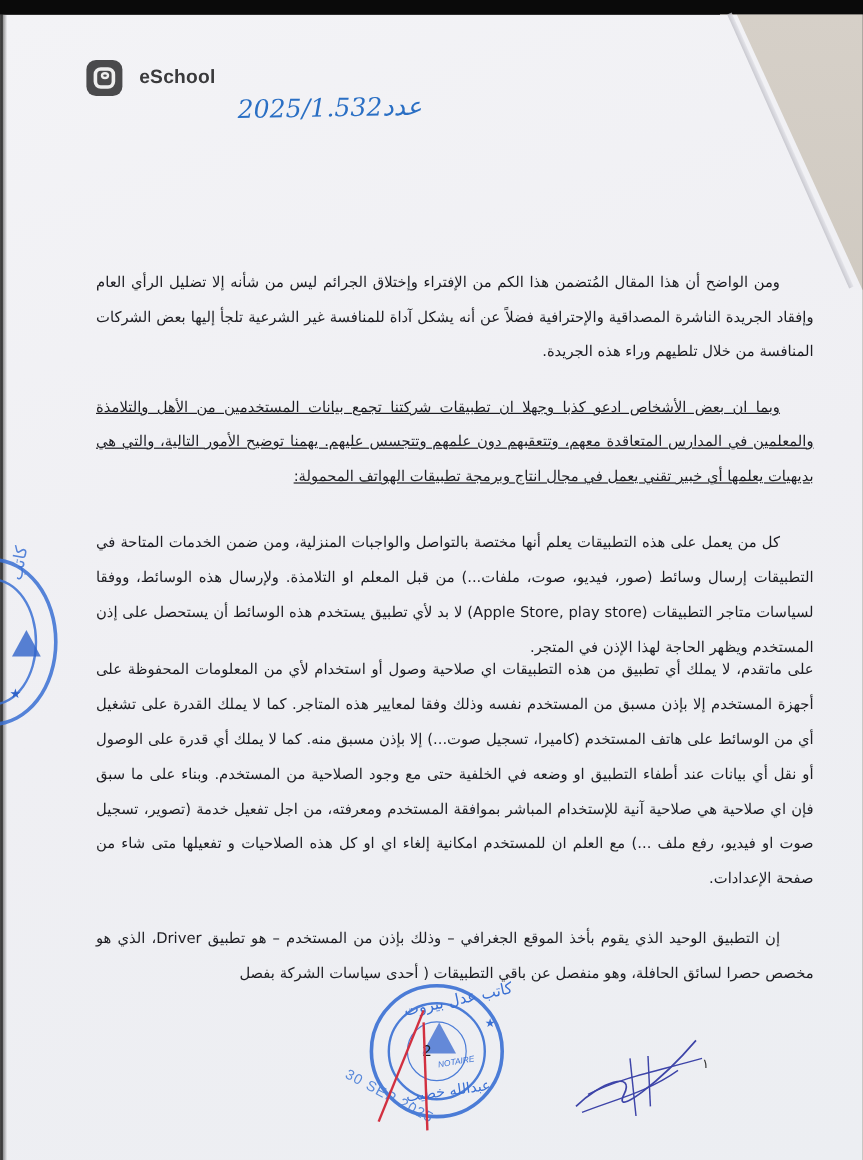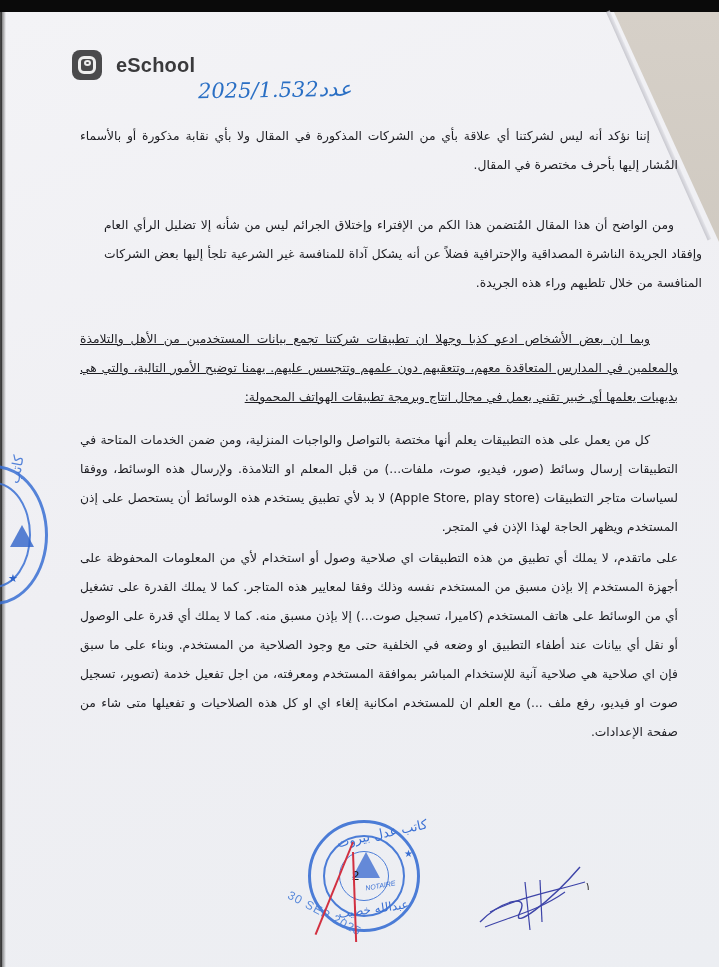--- a/index.html
+++ b/index.html
@@ -41,42 +41,42 @@
     }
     .logo-icon::before {
       content: ""; position: absolute; left: 6px; top: 6px; width: 18px; height: 18px;
       border-radius: 6px; border: 3px solid #eeeeee; box-sizing: border-box;
     }
     .logo-icon::after {
       content: ""; position: absolute; left: 12px; top: 10px; width: 7px; height: 6px;
       border-radius: 50%; border: 2.5px solid #eeeeee; box-sizing: border-box;
     }
     .logo-text {
-      font-family: "Liberation Sans", sans-serif; font-weight: bold; font-size: 20px;
+      font-family: "Liberation Sans", sans-serif; font-weight: bold; font-size: 16px;
       color: #3a3a3c; letter-spacing: .2px;
     }
 
     .ref-number {
       position: absolute; left: 198px; top: 78px;
       font-family: "DejaVu Serif", serif; font-style: italic;
       font-size: 21px; color: #2a6fc4; letter-spacing: -0.5px;
       transform: rotate(-1deg);
     }
 
     .body-text {
       position: absolute; left: 80px; width: 598px;
       direction: rtl; text-align: justify;
       font-family: "DejaVu Sans", sans-serif; font-size: 12.3px;
       line-height: 29px; color: #1d1d22;
     }
     .para { text-align-last: right; }
     .p1 { top: 122px; }
-    .p2 { top: 211px; margin-left: 24px; }
+    .p2 { top: 221px; }
     .p3 { top: 325px; text-decoration: underline; }
-    .p4 { top: 426px; }
+    .p4 { top: 438px; }
     .p5 { top: 544px; }
     .p6 { top: 768px; }
     .indent { display: inline-block; width: 28px; }
 
     .stamp-left {
       position: absolute; left: -60px; top: 465px; width: 108px; height: 140px;
       border: 3px solid #3a70d4; border-radius: 50%;
       opacity: .85;
     }
     .stamp-left::after {
@@ -172,34 +172,34 @@
   <div class="paper-edge"></div>
   <div class="left-shadow"></div>
 
   <div class="logo">
     <div class="logo-icon"></div>
     <span class="logo-text">eSchool</span>
   </div>
 
   <div class="ref-number">2025/1.532عدد</div>
 
-  <div class="body-text para p1">
-    <span class="indent"></span><span>إننا نؤكد أنه ليس لشركتنا أي علاقة بأي من الشركات المذكورة في المقال ولا بأي نقابة مذكورة أو بالأسماء المُشار إليها بأحرف مختصرة في المقال.</span>
-  </div>
   <div class="body-text para p2">
     <span class="indent"></span><span>ومن الواضح أن هذا المقال المُتضمن هذا الكم من الإفتراء وإختلاق الجرائم ليس من شأنه إلا تضليل الرأي العام وإفقاد الجريدة الناشرة المصداقية والإحترافية فضلاً عن أنه يشكل آداة للمنافسة غير الشرعية تلجأ إليها بعض الشركات المنافسة من خلال تلطيهم وراء هذه الجريدة.</span>
   </div>
   <div class="body-text para p3">
     <span class="indent"></span><span>وبما ان بعض الأشخاص ادعو كذبا وجهلا ان تطبيقات شركتنا تجمع بيانات المستخدمين من الأهل والتلامذة والمعلمين في المدارس المتعاقدة معهم، وتتعقبهم دون علمهم وتتجسس عليهم. يهمنا توضيح الأمور التالية، والتي هي بديهيات يعلمها أي خبير تقني يعمل في مجال انتاج وبرمجة تطبيقات الهواتف المحمولة:</span>
   </div>
   <div class="body-text para p4">
     <span class="indent"></span><span>كل من يعمل على هذه التطبيقات يعلم أنها مختصة بالتواصل والواجبات المنزلية، ومن ضمن الخدمات المتاحة في التطبيقات إرسال وسائط (صور، فيديو، صوت، ملفات...) من قبل المعلم او التلامذة. ولإرسال هذه الوسائط، ووفقا لسياسات متاجر التطبيقات (Apple Store, play store) لا بد لأي تطبيق يستخدم هذه الوسائط أن يستحصل على إذن المستخدم ويظهر الحاجة لهذا الإذن في المتجر.</span>
   </div>
   <div class="body-text para p5">
     <span>على ماتقدم، لا يملك أي تطبيق من هذه التطبيقات اي صلاحية وصول أو استخدام لأي من المعلومات المحفوظة على أجهزة المستخدم إلا بإذن مسبق من المستخدم نفسه وذلك وفقا لمعايير هذه المتاجر. كما لا يملك القدرة على تشغيل أي من الوسائط على هاتف المستخدم (كاميرا، تسجيل صوت...) إلا بإذن مسبق منه. كما لا يملك أي قدرة على الوصول أو نقل أي بيانات عند أطفاء التطبيق او وضعه في الخلفية حتى مع وجود الصلاحية من المستخدم. وبناء على ما سبق فإن اي صلاحية هي صلاحية آنية للإستخدام المباشر بموافقة المستخدم ومعرفته، من اجل تفعيل خدمة (تصوير، تسجيل صوت او فيديو، رفع ملف ...) مع العلم ان للمستخدم امكانية إلغاء اي او كل هذه الصلاحيات و تفعيلها متى شاء من صفحة الإعدادات.</span>
+  </div>
+  <div class="body-text para p6">
+    <span class="indent"></span><span>إن التطبيق الوحيد الذي يقوم بأخذ الموقع الجغرافي – وذلك بإذن من المستخدم – هو تطبيق Driver، الذي هو مخصص حصرا لسائق الحافلة، وهو منفصل عن باقي التطبيقات ( أحدى سياسات الشركة بفصل</span>
   </div>
 
   <div class="stamp-left"></div>
   <div class="stamp-left-text">كاتب</div>
   <div class="stamp-left-tree"></div>
   <div class="stamp-left-star">★</div>
 
   <div class="stamp-main">
     <div class="inner"></div>
     <div class="inner2"></div>

